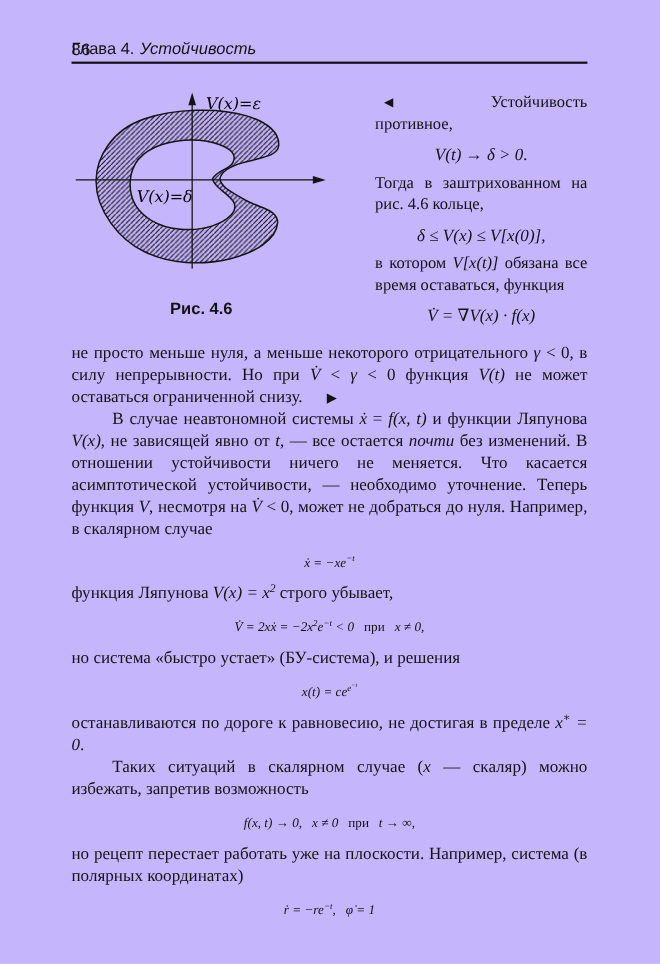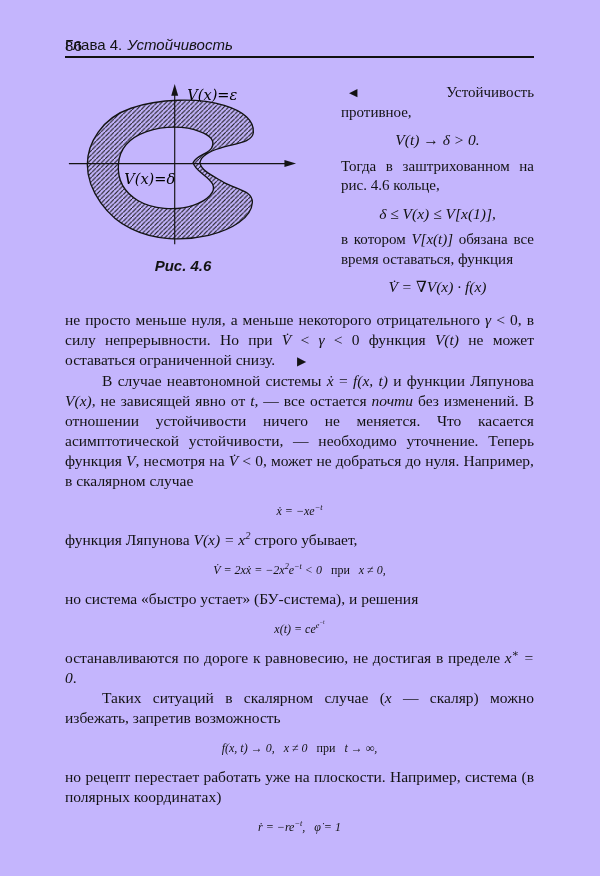--- a/index.html
+++ b/index.html
@@ -16,21 +16,21 @@
   .pagenum { position:absolute; left:0; top:1px; letter-spacing:.5px; }
   .running-head { }
   .running-head .chapter { font-style:normal; }
   .running-head .chapter-title { font-style:italic; margin-left:5px; }
   .header-rule { border:0; border-top:2px solid #111; margin:3px 0 0 0; }
 
   
   .twocol { display:flex; margin-top:27px;gap:40px; }
   .figure-col { width:236px; flex:0 0 236px; }
   .figure-caption { text-align:center; font-family:"Liberation Sans","DejaVu Sans",sans-serif;
-                    font-weight:bold; font-size:15px; margin-top:3px;font-style:italic; }
+                    font-weight:bold; font-size:15px; margin-top:17px; }
   .proof-col { flex:1 1 auto; font-size:15px; line-height:19.5px; text-align:justify; }
   .proof-open { margin:0; }
   .proof-open .open-marker { font-family:"DejaVu Sans",sans-serif; font-size:11px; vertical-align:1px;
                              margin:0 18px 0 8px; }
   .proof-col p { margin:0; }
 
   
   .eq { text-align:center; font-style:italic; font-size:12px; }
   .proof-col .eq { font-size:15.5px; margin:8px 0 7px 0; }
   .body .eq { margin:10px 0 9px 0; }
@@ -99,21 +99,21 @@
           <text x="126" y="17" font-size="15" font-style="italic">V(x)=ε</text>
           <text x="61" y="104" font-size="15" font-style="italic">V(x)=δ</text>
         </svg>
         <div class="figure-caption">Рис. 4.6</div>
       </div>
 
       <div class="proof-col">
         <p class="proof-open"><span class="open-marker">◀</span><span>Устойчивость противное,</span></p>
         <div class="eq">V(t) → δ &gt; 0.</div>
         <p>Тогда в заштрихованном на рис. 4.6 кольце,</p>
-        <div class="eq">δ ≤ V(x) ≤ V[x(1)],</div>
+        <div class="eq">δ ≤ V(x) ≤ V[x(0)],</div>
         <p>в котором <i>V[x(t)]</i> обязана все время оставаться, функция</p>
         <div class="eq">V̇ = ∇V(x) · f(x)</div>
       </div>
     </div>
 
     <div class="body">
       <p><span>не просто меньше нуля, а меньше некоторого отрицательного <i>γ</i> &lt; 0, в силу непрерывности. Но при <i>V̇</i> &lt; <i>γ</i> &lt; 0 функция <i>V(t)</i> не может оставаться ограниченной снизу.</span><span class="close-marker">▶</span></p>
 
       <p class="indent">В случае неавтономной системы <i>ẋ</i> = <i>f(x, t)</i> и функции Ляпунова <i>V(x)</i>, не зависящей явно от <i>t</i>, — все остается <i>почти</i> без изменений. В отношении устойчивости ничего не меняется. Что касается асимптотической устойчивости, — необходимо уточнение. Теперь функция <i>V</i>, несмотря на <i>V̇</i> &lt; 0, может не добраться до нуля. Например, в скалярном случае</p>
       <div class="eq">ẋ = −xe<sup>−t</sup></div>

